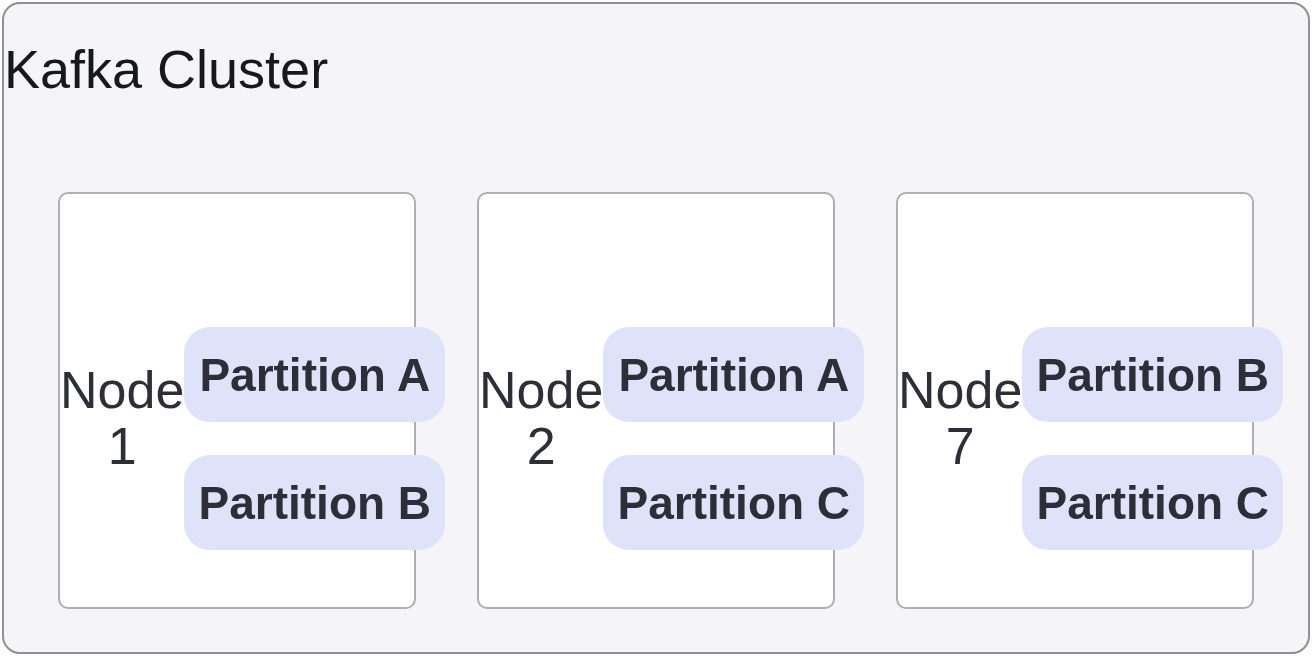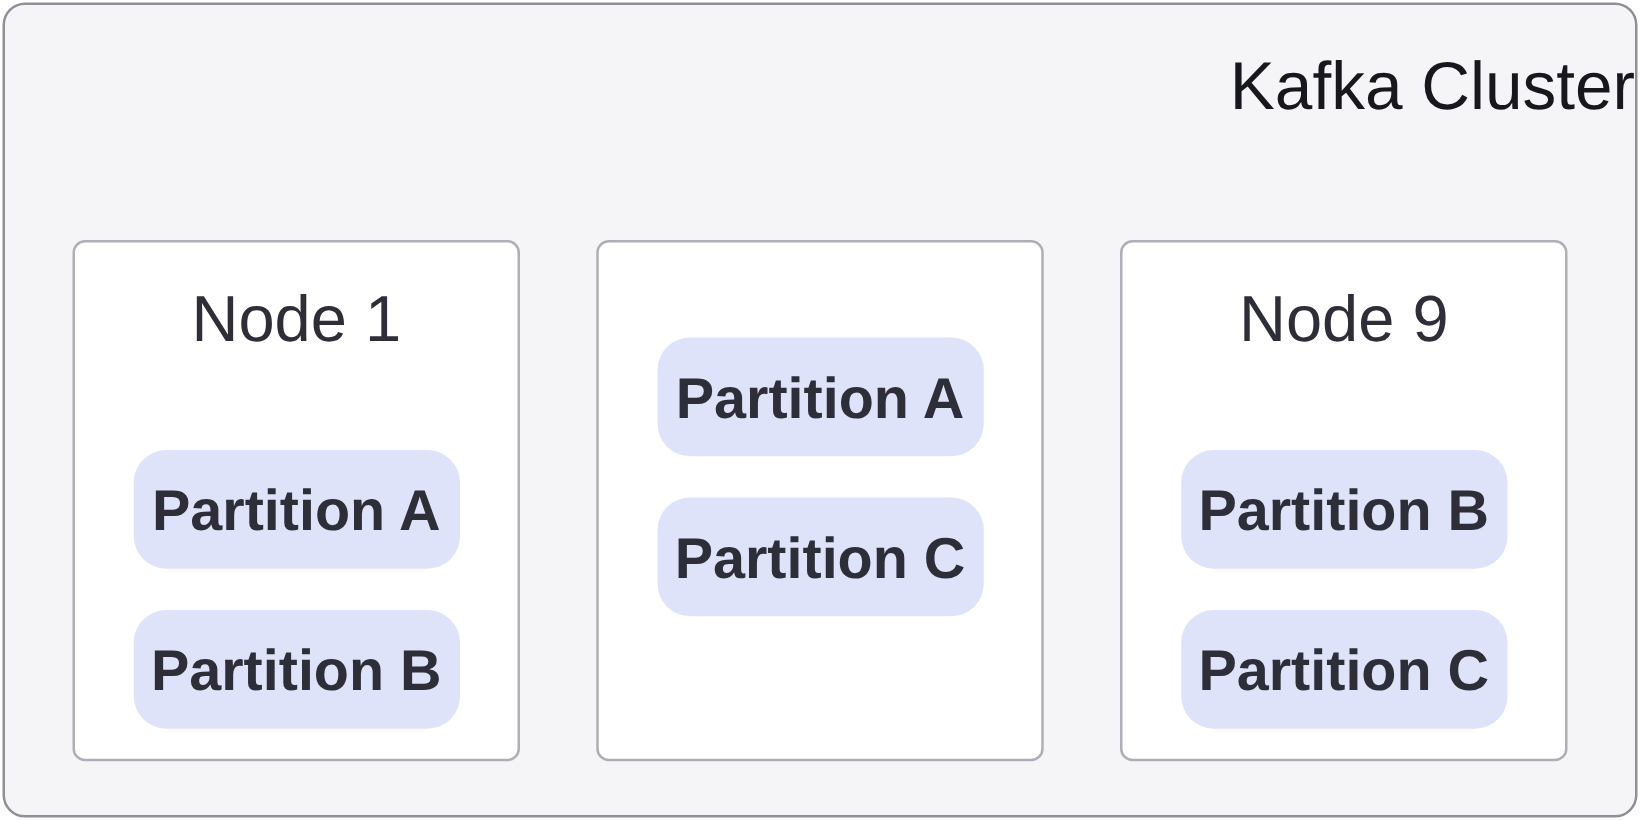--- a/index.html
+++ b/index.html
@@ -26,40 +26,40 @@
     left: 2px;
     top: 2px;
     width: 1308px;
     height: 652px;
     background: var(--cluster-bg);
     border: 2px solid var(--cluster-border);
     border-radius: 18px;
   }
   .cluster-title {
     margin-top: 36px;
-    text-align: right;
+    text-align: left;
     font-size: 54px;
     line-height: 58px;
     font-weight: 400;
     color: var(--title-text);
   }
   .nodes-row {
     display: flex;
     justify-content: center;
     gap: 61px;
     margin-top: 94px;
   }
   .node {
     width: 358px;
     height: 417px;
     background: var(--node-bg);
     border: 2px solid var(--node-border);
     border-radius: 10px;
     display: flex;
-    flex-direction: column;
+    flex-direction: row;
     align-items: center;
   }
   .node-title {
     margin-top: 34px;
     font-size: 52px;
     line-height: 56px;
     font-weight: 400;
     color: var(--node-text);
     text-align: center;
   }
@@ -92,26 +92,27 @@
   <div class="cluster-title">Kafka Cluster</div>
   <div class="nodes-row">
       <div class="node">
     <div class="node-title">Node 1</div>
     <div class="pills">
           <div class="pill">Partition A</div>
           <div class="pill">Partition B</div>
         </div>
   </div>
       <div class="node">
+    <div class="node-title">Node 2</div>
     <div class="pills">
           <div class="pill">Partition A</div>
           <div class="pill">Partition C</div>
         </div>
   </div>
       <div class="node">
-    <div class="node-title">Node 9</div>
+    <div class="node-title">Node 7</div>
     <div class="pills">
           <div class="pill">Partition B</div>
           <div class="pill">Partition C</div>
         </div>
   </div>
     </div>
 </div>
 
 </body></html>

